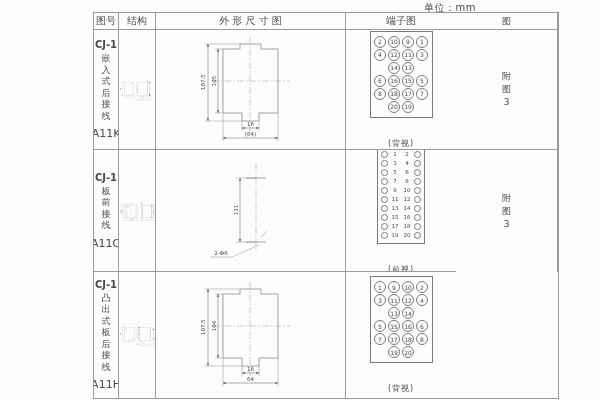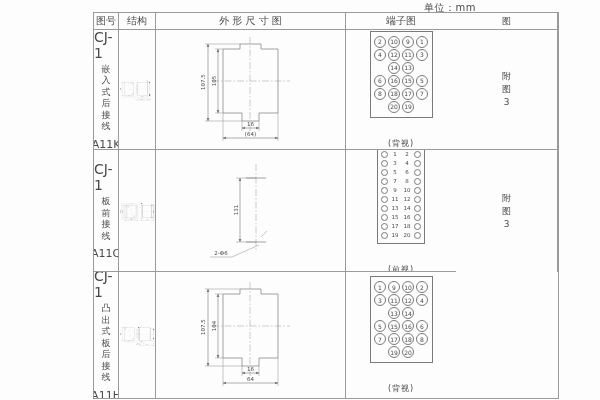--- a/index.html
+++ b/index.html
@@ -18,21 +18,21 @@
   }
   .cell{
     border-right:1px solid #9a9a9a;border-bottom:1px solid #9a9a9a;
     display:flex;align-items:center;justify-content:center;
     position:relative;overflow:hidden;
   }
   .lc{border-right:none;} .lr{border-bottom:none;}
   .hdr{font-size:10px;white-space:nowrap;}
   .fig{flex-direction:column;font-size:9px;line-height:13px;}
   .str{flex-direction:column;font-size:9px;}
-  .str .model{font-size:14px;margin-bottom:3px;}
+  .str .model{font-size:10px;margin-bottom:3px;font-weight:bold;}
   .str .chars div{line-height:11.5px;text-align:center;}
   .str .code{font-size:11px;margin-top:5px;}
   .ter{flex-direction:column;gap:20px;}
   .tbox{border:1px solid #7a7a7a;padding:4px 3px;display:flex;flex-direction:column;gap:1px;}
   .trow{display:flex;gap:1px;}
   .tslot{width:13px;height:12px;display:flex;align-items:center;justify-content:center;}
   .tcirc{width:10px;height:10px;border:1px solid #7a7a7a;border-radius:50%;
          display:flex;align-items:center;justify-content:center;font-size:6px;color:#4a4a4a;}
   .pbox{border:1px solid #7a7a7a;padding:4px 3px;display:flex;flex-direction:column;gap:1.5px;}
   .prow{display:flex;align-items:center;gap:2px;height:7.5px;}

